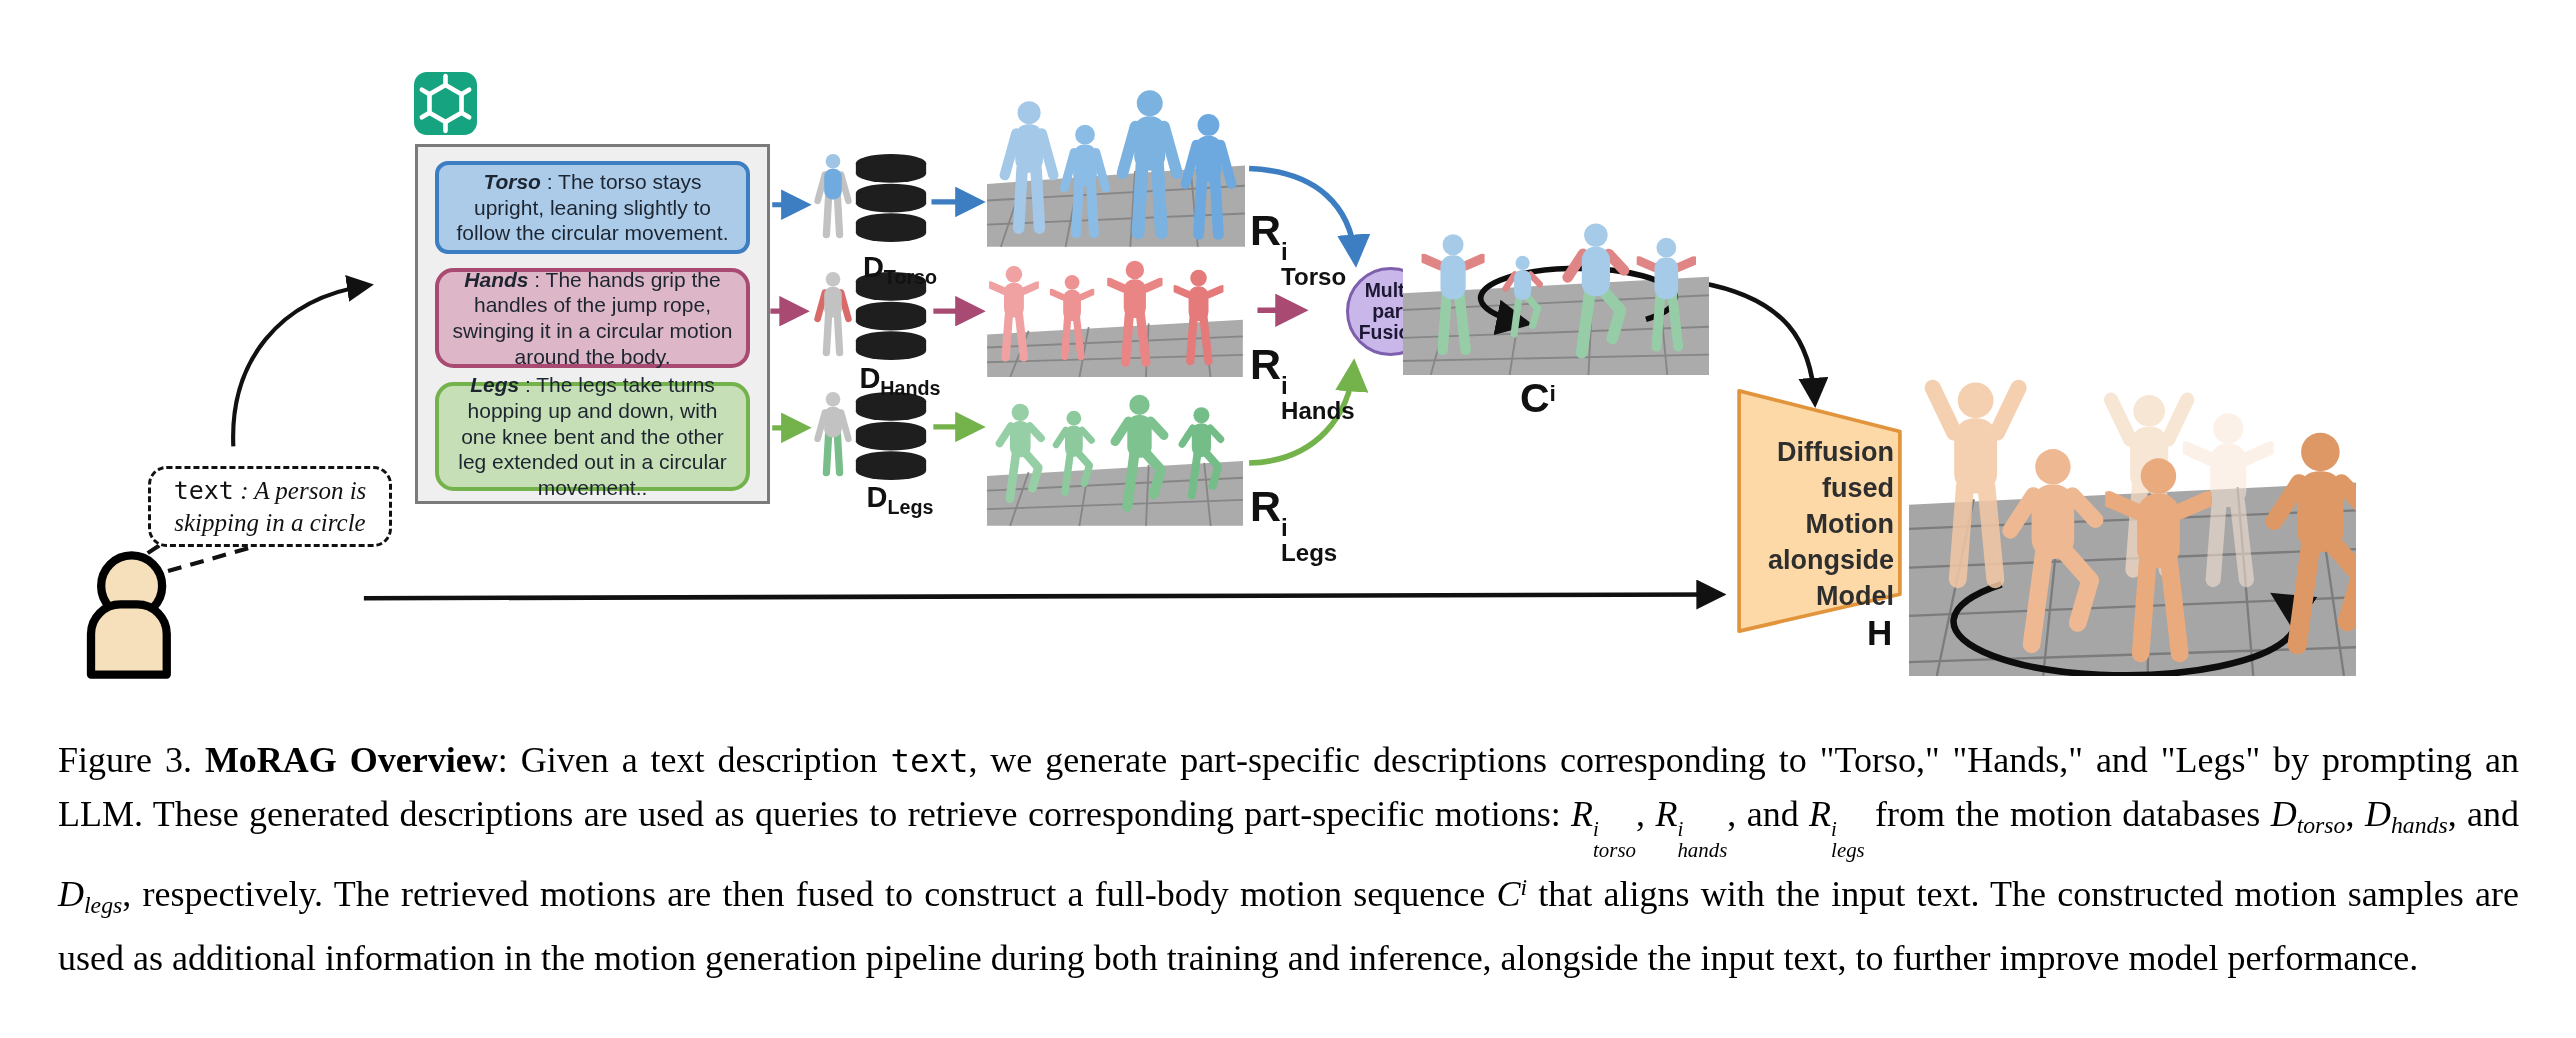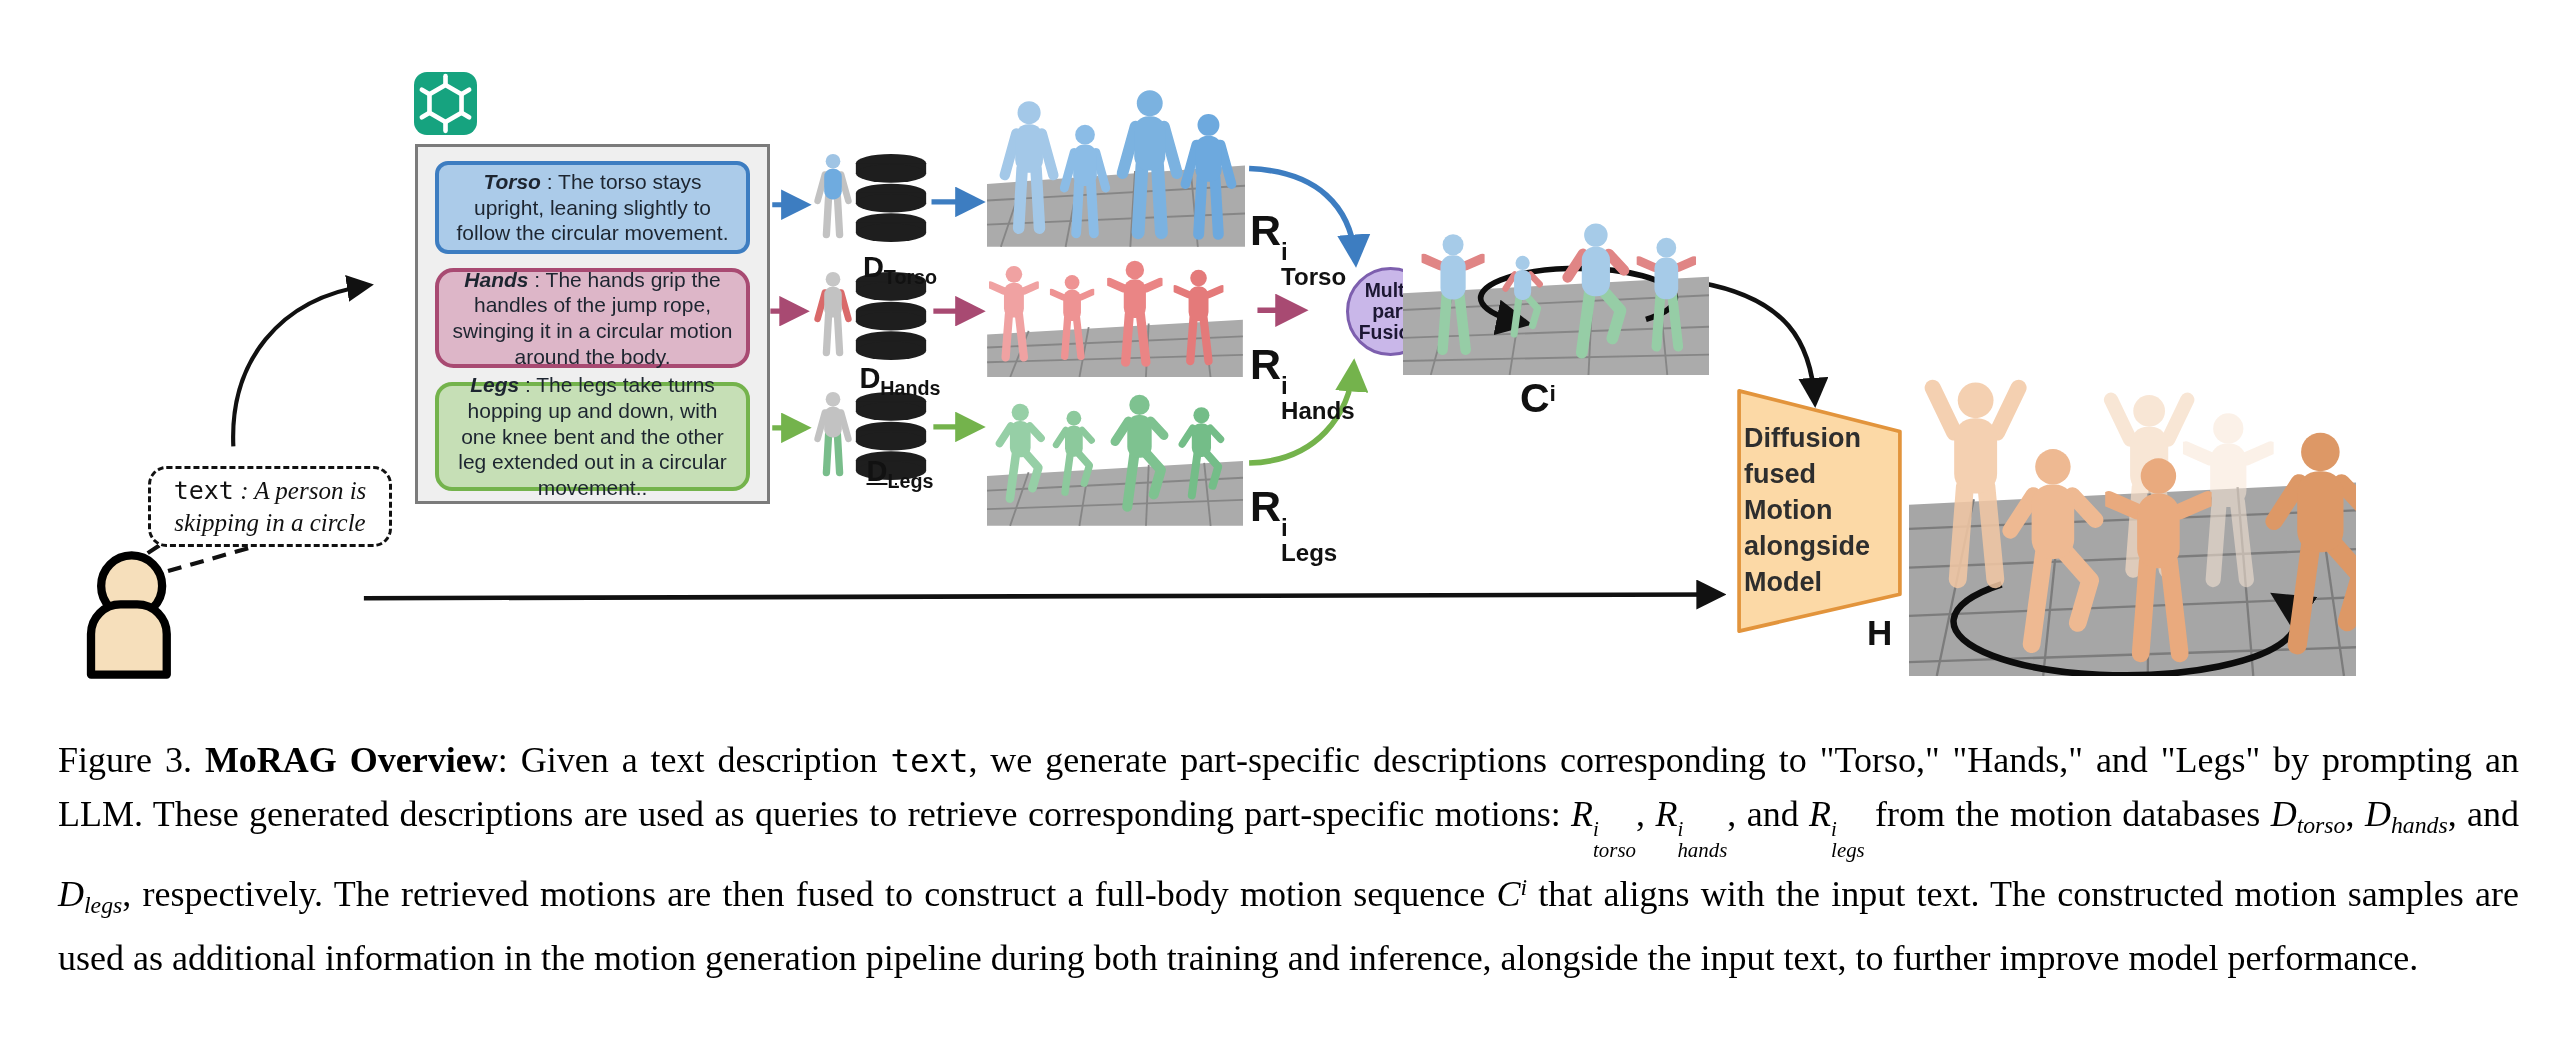--- a/index.html
+++ b/index.html
@@ -22,21 +22,21 @@
   .llm-box{box-sizing:border-box;background:var(--c-gray_box,#efefef);
            border:3.7px solid var(--c-gray_border,#7b7b7b);
            display:flex;flex-direction:column;gap:14px;padding:14px 16.7px;z-index:2;}
   .part-box{box-sizing:border-box;border-radius:18.5px;border:4.6px solid #000;
             display:flex;align-items:center;justify-content:center;text-align:center;
             padding:3.7px 9.3px;flex:0 0 auto;}
   .part-box p{margin:0;font-size:21px;line-height:1.22;color:#1d2530;font-weight:500;}
   .part-label{font-weight:800;font-style:italic;}
   .box-torso{background:var(--c-blue_fill,#abcbe9);border-color:var(--c-blue,#3d7dc1);height:93px;border-radius:13px;}
   .box-hands{background:var(--c-pink_fill,#ddb6c8);border-color:var(--c-pink,#a84a72);height:100px;}
-  .box-legs{background:var(--c-green_fill,#c6dfb6);border-color:var(--c-green,#74b34c);height:109px;border-radius:17px;}
+  .box-legs{background:var(--c-green_fill,#c6dfb6);border-color:var(--c-green,#74b34c);height:109px;}
 
   
   .dlabel{font-weight:800;color:#111;line-height:1;z-index:2;}
   .dlabel .mbase{font-weight:800;}
   .dlabel .mstack{display:inline-flex;flex-direction:column;align-items:flex-start;
                   font-size:56%;line-height:1.05;vertical-align:-0.62em;font-weight:800;}
   .dlabel sub.msub{font-size:68%;vertical-align:-0.35em;font-weight:800;}
   .dlabel sup.msup{font-size:56%;vertical-align:0.5em;font-weight:800;}
   .r-label{font-size:43px;}
   .d-label{font-size:29px;width:148px;text-align:center;}
@@ -44,22 +44,22 @@
   .h-label{font-size:35px;font-weight:800;color:#111;z-index:2;}
 
   
   .fusion{box-sizing:border-box;border-radius:50%;
           background:var(--c-purple_fill,#c9b7e9);border:3.7px solid var(--c-purple,#7d5fae);
           display:flex;flex-direction:column;align-items:center;justify-content:center;
           text-align:center;z-index:2;}
   .fusion span{font-size:19.4px;font-weight:800;color:#1c1733;line-height:1.08;}
 
   
-  .diff-text{display:flex;flex-direction:column;align-items:flex-start;justify-content:center;
-             text-align:center;z-index:3;}
+  .diff-text{display:flex;flex-direction:column;align-items:flex-end;justify-content:center;
+             text-align:center;z-index:3;margin-top:14px;}
   .diff-text span{font-size:27px;font-weight:800;color:#2e2e2e;line-height:36px;}
 
   
   .strip{background:#fff;z-index:2;}
 
   
   .caption{font-family:"Liberation Serif",serif;font-size:36px;line-height:53px;color:#000;
            text-align:justify;z-index:2;}
   .cap-bf{font-weight:bold;}
   .cap-tt{font-family:"DejaVu Sans Mono",monospace;font-size:0.9em;}
@@ -212,21 +212,21 @@
     </svg>
   <svg class="abs z2" style="left:854px;top:272px;" width="74" height="89" viewBox="0 0 80 96">
       <use href="#db-icon"></use>
     </svg>
   <svg class="abs z2" style="left:854px;top:392px;" width="74" height="89" viewBox="0 0 80 96">
       <use href="#db-icon"></use>
     </svg>
 
   <div class="abs dlabel d-label" style="left:826px;top:245px;margin-top:8px;"><span><span class="mbase">D</span><sub class="msub">Torso</sub></span></div>
   <div class="abs dlabel d-label" style="left:826px;top:364px;"><span><span class="mbase">D</span><sub class="msub">Hands</sub></span></div>
-  <div class="abs dlabel d-label" style="left:826px;top:457px;text-decoration:underline;"><span><span class="mbase">D</span><sub class="msub">Legs</sub></span></div>
+  <div class="abs dlabel d-label" style="left:826px;top:483px;"><span><span class="mbase">D</span><sub class="msub">Legs</sub></span></div>
 
   <svg class="abs strip" style="left:987px;top:69px;" width="258" height="178" viewBox="0 0 279 192">
     <polygon points="0,124 279,104 279,192 0,192" fill="#ababab"></polygon>
     <g stroke="#868686" stroke-width="2">
       <line x1="40" y1="118" x2="15" y2="192"></line>
         <line x1="100" y1="114" x2="85" y2="192"></line>
       <line x1="160" y1="110" x2="155" y2="192"></line>
         <line x1="220" y1="106" x2="228" y2="192"></line>
       <line x1="0" y1="142" x2="279" y2="126"></line>
         <line x1="0" y1="168" x2="279" y2="156"></line>

